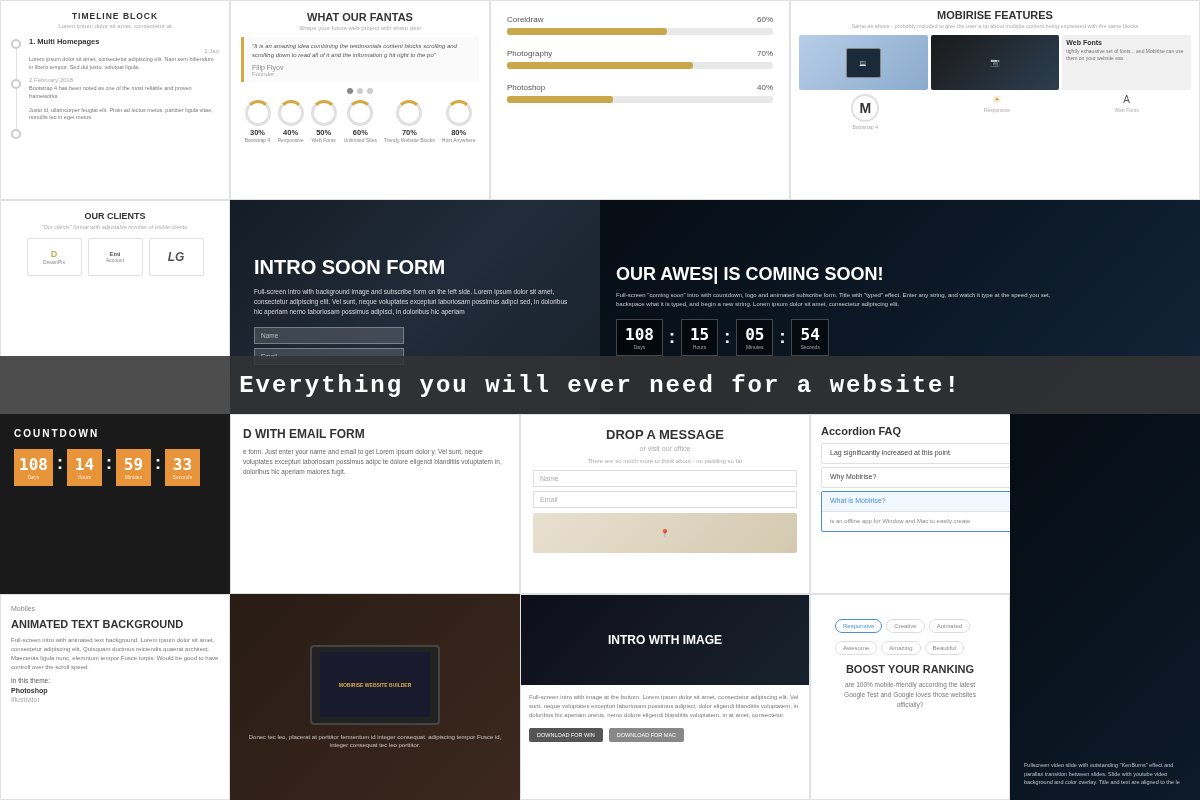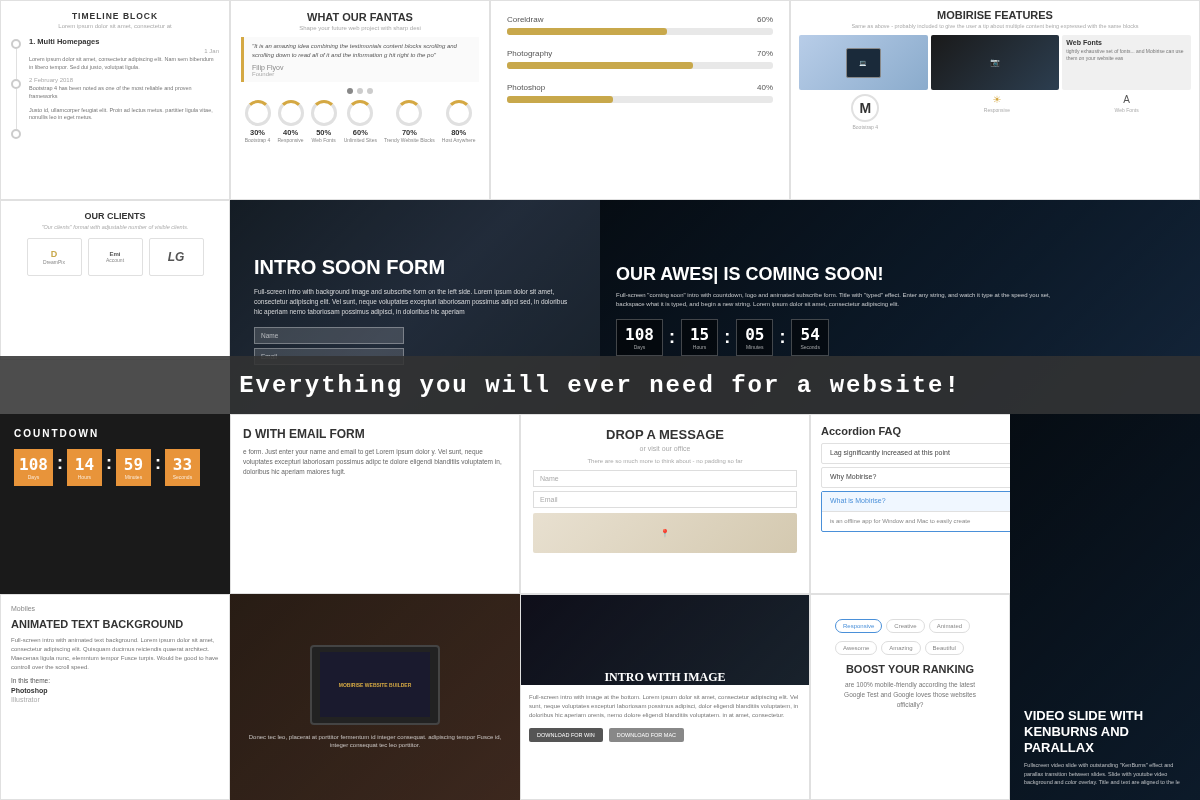--- a/index.html
+++ b/index.html
@@ -328,21 +328,21 @@
   <div class="p" style="left:230px; top:594px; width:290px; height:206px; background:linear-gradient(rgba(0,0,0,0.35),rgba(0,0,0,0.35)),linear-gradient(135deg,#3d2b1f,#5c3d2e); display:flex; flex-direction:column; align-items:center; justify-content:center;">
     <div style="width:130px;height:80px;background:#222;border-radius:4px;display:flex;align-items:center;justify-content:center;border:2px solid #444;margin-bottom:8px;">
       <div style="width:110px;height:65px;background:#1a1a2e;display:flex;align-items:center;justify-content:center;flex-direction:column;">
         <div style="font-size:5px;color:#d4a843;text-align:center;font-weight:bold;">MOBIRISE WEBSITE BUILDER</div>
       </div>
     </div>
     <div style="font-size:6px;color:rgba(255,255,255,0.7);text-align:center;line-height:1.4;padding:0 10px;">Donec tec leo, placerat at porttitor fermentum id integer consequat. adipiscing tempor Fusce id, integer consequat tec leo porttitor.</div>
   </div>
 
   <div class="p" style="left:520px; top:594px; width:290px; height:206px; background:#fff; border:1px solid #e0e0e0; overflow:hidden;">
-    <div style="height:90px;background:linear-gradient(rgba(0,0,0,0.45),rgba(0,0,0,0.45)),linear-gradient(135deg,#1a1a2e,#2c3e50);display:flex;align-items:flex-end;justify-content:center;font-family:Liberation Serif, serif;">
+    <div style="height:90px;background:linear-gradient(rgba(0,0,0,0.45),rgba(0,0,0,0.45)),linear-gradient(135deg,#1a1a2e,#2c3e50);display:flex;align-items:center;justify-content:center;">
       <div style="font-size:12px;font-weight:bold;color:#fff;text-align:center;padding:0 10px;">INTRO WITH IMAGE</div>
     </div>
     <div style="padding:8px;">
       <div style="font-size:6px;color:#777;line-height:1.5;margin-bottom:8px;">Full-screen intro with image at the bottom. Lorem ipsum dolor sit amet, consectetur adipiscing elit. Vel sunt, neque voluptates excepturi laboriosam possimus adipisci, dolor eligendi blanditiis voluptatem, in doloribus hic aperiam orenis, nemo dolore eligendi blanditiis voluptatem. in at amet, consectetur.</div>
       <div style="display:flex;gap:6px;">
         <div style="background:#555;padding:4px 8px;font-size:5.5px;color:#fff;border-radius:2px;cursor:pointer;">
           <span>DOWNLOAD FOR WIN</span>
         </div>
         <div style="background:#888;padding:4px 8px;font-size:5.5px;color:#fff;border-radius:2px;cursor:pointer;">
           <span>DOWNLOAD FOR MAC</span>
@@ -360,17 +360,16 @@
     <div style="display:flex;gap:4px;flex-wrap:wrap;margin-bottom:8px;">
       <div style="border:1px solid #ddd;padding:3px 7px;font-size:6px;color:#888;border-radius:20px;">Awesome</div>
       <div style="border:1px solid #ddd;padding:3px 7px;font-size:6px;color:#888;border-radius:20px;">Amazing</div>
       <div style="border:1px solid #ddd;padding:3px 7px;font-size:6px;color:#888;border-radius:20px;">Beautiful</div>
     </div>
     <div style="font-size:11px;font-weight:bold;color:#333;text-align:center;margin-bottom:5px;">BOOST YOUR RANKING</div>
     <div style="font-size:6.5px;color:#777;text-align:center;line-height:1.5;">are 100% mobile-friendly according the latest Google Test and Google loves those websites officially?</div>
   </div>
 
   <div class="p" style="left:1010px; top:414px; width:190px; height:386px; background:linear-gradient(rgba(0,0,0,0.55),rgba(0,0,0,0.55)),linear-gradient(135deg,#0d1b2a,#1b3a5c); padding:14px; display:flex; flex-direction:column; justify-content:flex-end;">
-    <div style="font-size:13px;font-weight:bold;color:#fff;line-height:1.2;margin-bottom:6px;">VIDEO SLIDE WITH KENBURNS AND PARALLAX</div>
     <div style="font-size:5.5px;color:rgba(255,255,255,0.7);line-height:1.5;">Fullscreen video slide with outstanding "KenBurns" effect and parallax transition between slides. Slide with youtube video background and color overlay. Title and text are aligned to the le</div>
   </div>
 
 </div>
 
 </body></html>

